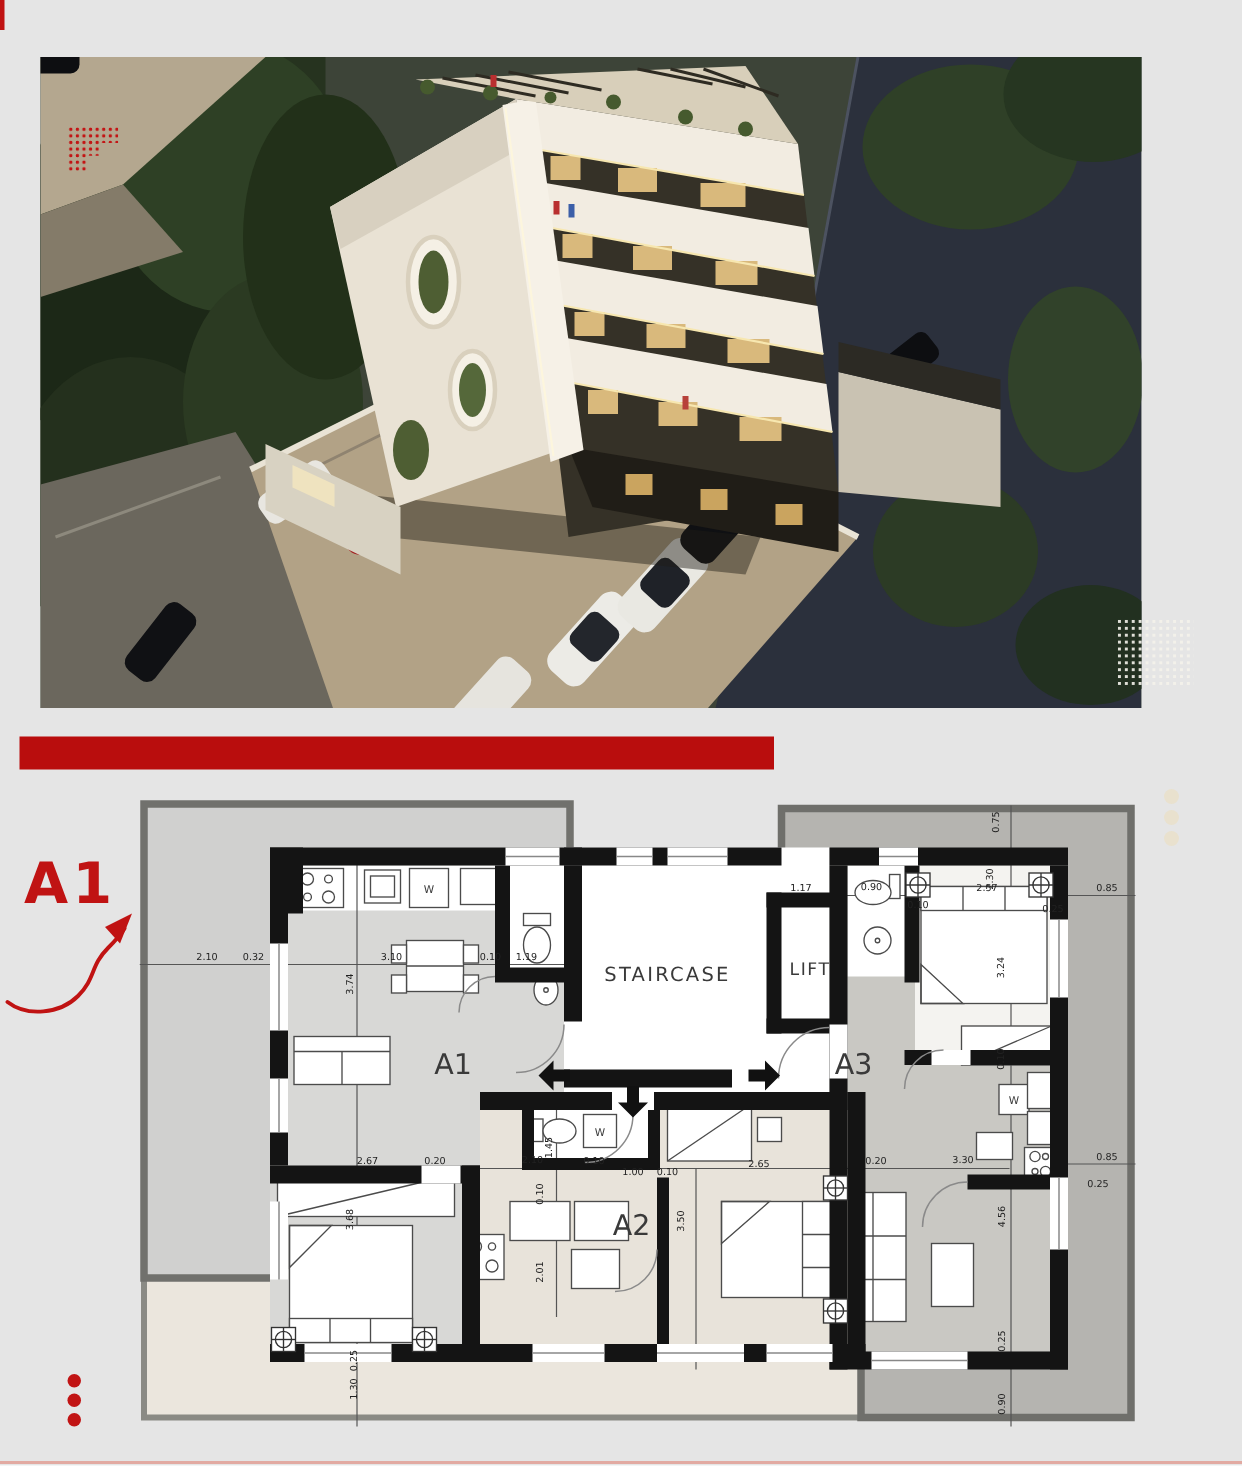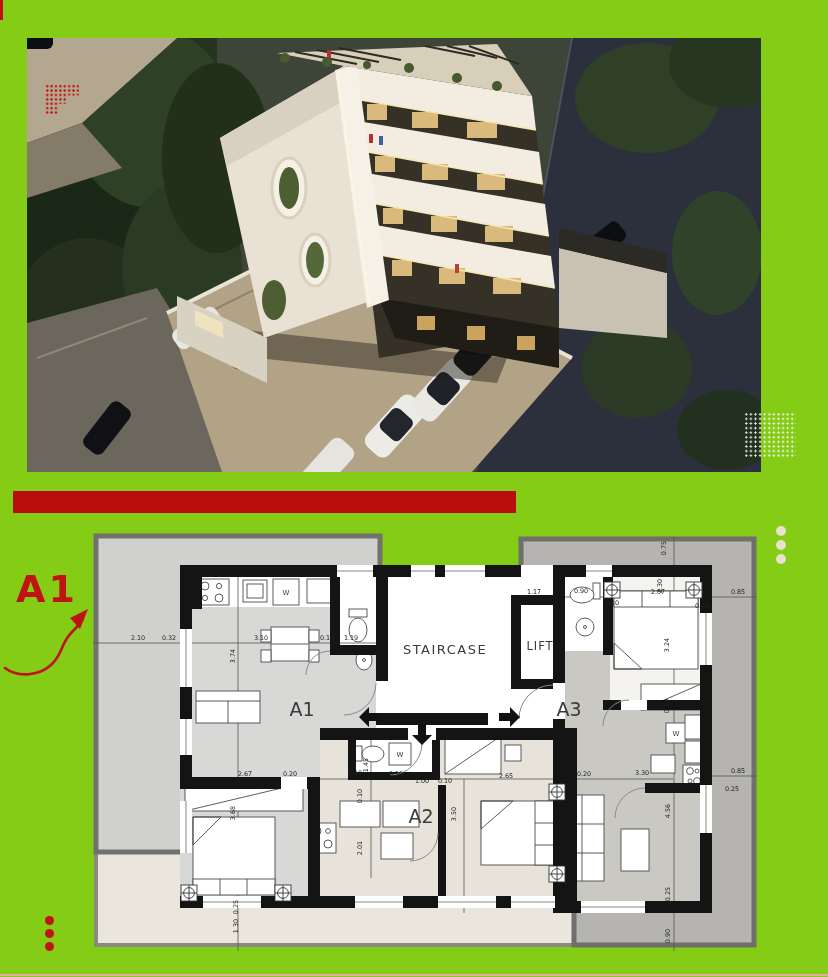--- a/index.html
+++ b/index.html
@@ -1,16 +1,16 @@
 <!DOCTYPE html>
 <html><head>
 <meta charset="utf-8">
 <style>
   html,body{margin:0;padding:0;background:#fff;}
-  .page{position:relative;width:828px;height:977px;background:#84cc16;overflow:hidden;
+  .page{position:relative;width:828px;height:977px;background:#e5e5e5;overflow:hidden;
         font-family:"DejaVu Sans", sans-serif;}
   .abs{position:absolute;}
 
   
   .edge-tick{left:0;top:0;width:3px;height:20px;background:#c01212;}
   .divider{left:13px;top:491px;width:503px;height:22px;background:#b90d0d;}
   .bottom-line{left:0;top:974px;width:828px;height:2px;background:#e2aaa2;}
   .callout{left:16px;top:570px;font-size:38px;font-weight:800;color:#c01313;
            letter-spacing:3px;line-height:1;}
   .halftone-red{left:45px;top:84px;width:34px;height:30px;

